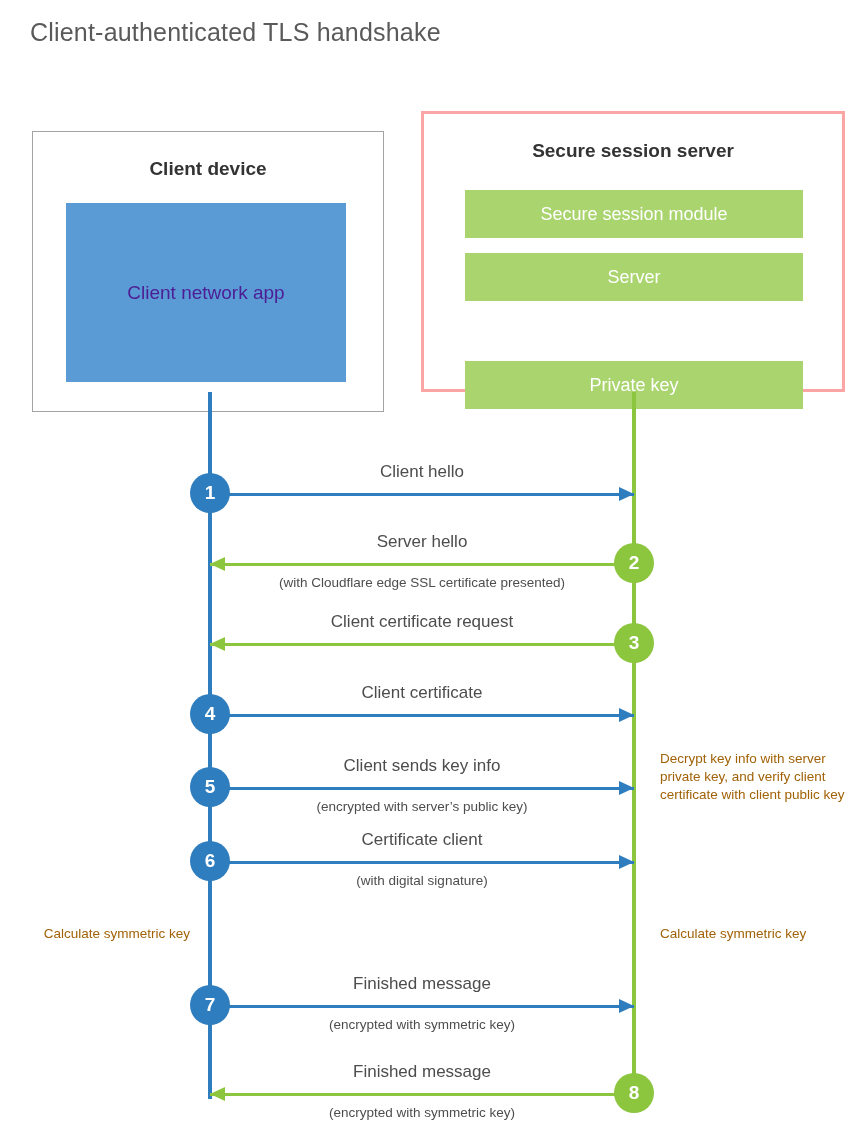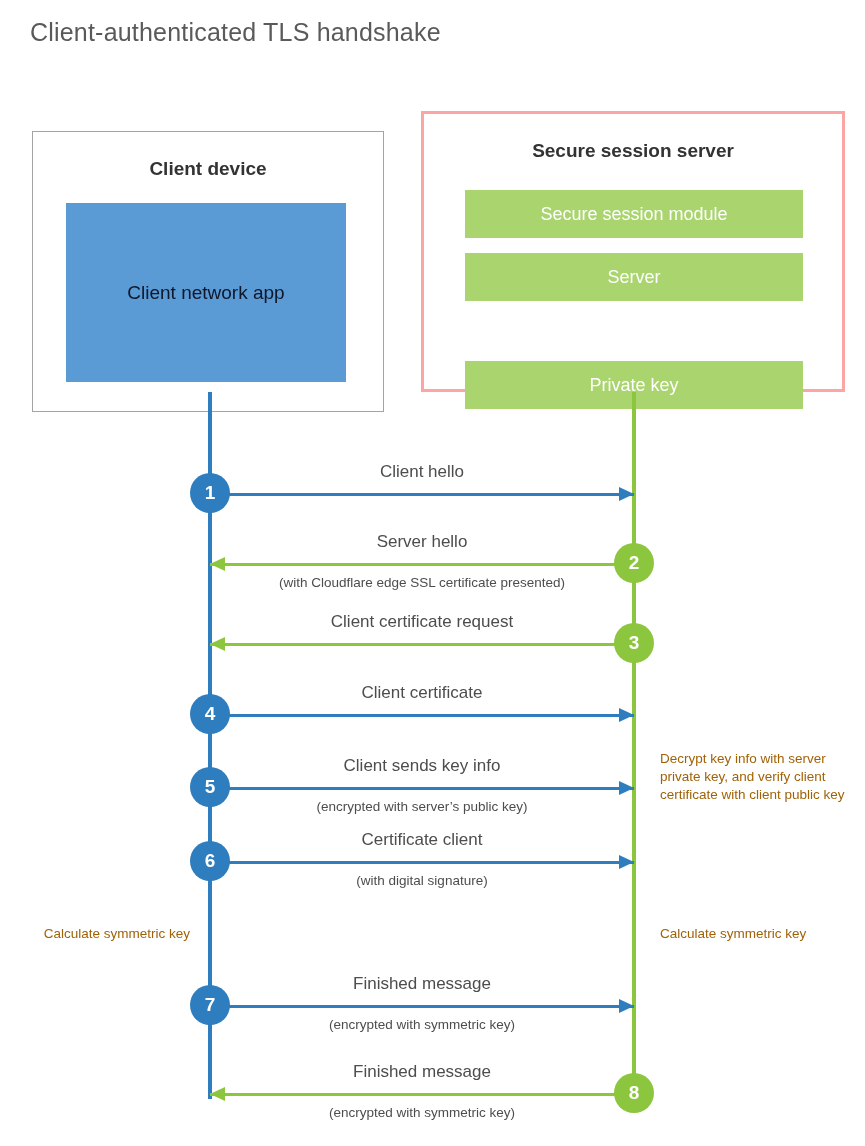--- a/index.html
+++ b/index.html
@@ -24,21 +24,21 @@
   .party-box.client{left:32px;top:111px;width:352px;height:281px;border:1px solid #a3a3a3;margin-top:20px;}
   .party-box.server{left:421px;top:111px;width:424px;height:281px;border:3px solid #fca5a5;}
 
   .party-title{
     position:absolute;left:0;right:0;top:26px;
     text-align:center;font-size:19px;font-weight:bold;color:#333333;
   }
 
   .client-app{
     position:absolute;left:33px;top:71px;width:280px;height:179px;
-    background:#5b9bd5;color:#0f172a;
+    background:#5b9bd5;color:#4c1d95;
     display:flex;align-items:center;justify-content:center;text-align:center;
     font-size:19px;line-height:26px;font-weight:400;
   }
 
   .server-bar{
     position:absolute;left:41px;width:338px;height:48px;
     background:#a9d46e;color:#ffffff;
     display:flex;align-items:center;justify-content:center;
     font-size:18px;font-weight:400;
   }

